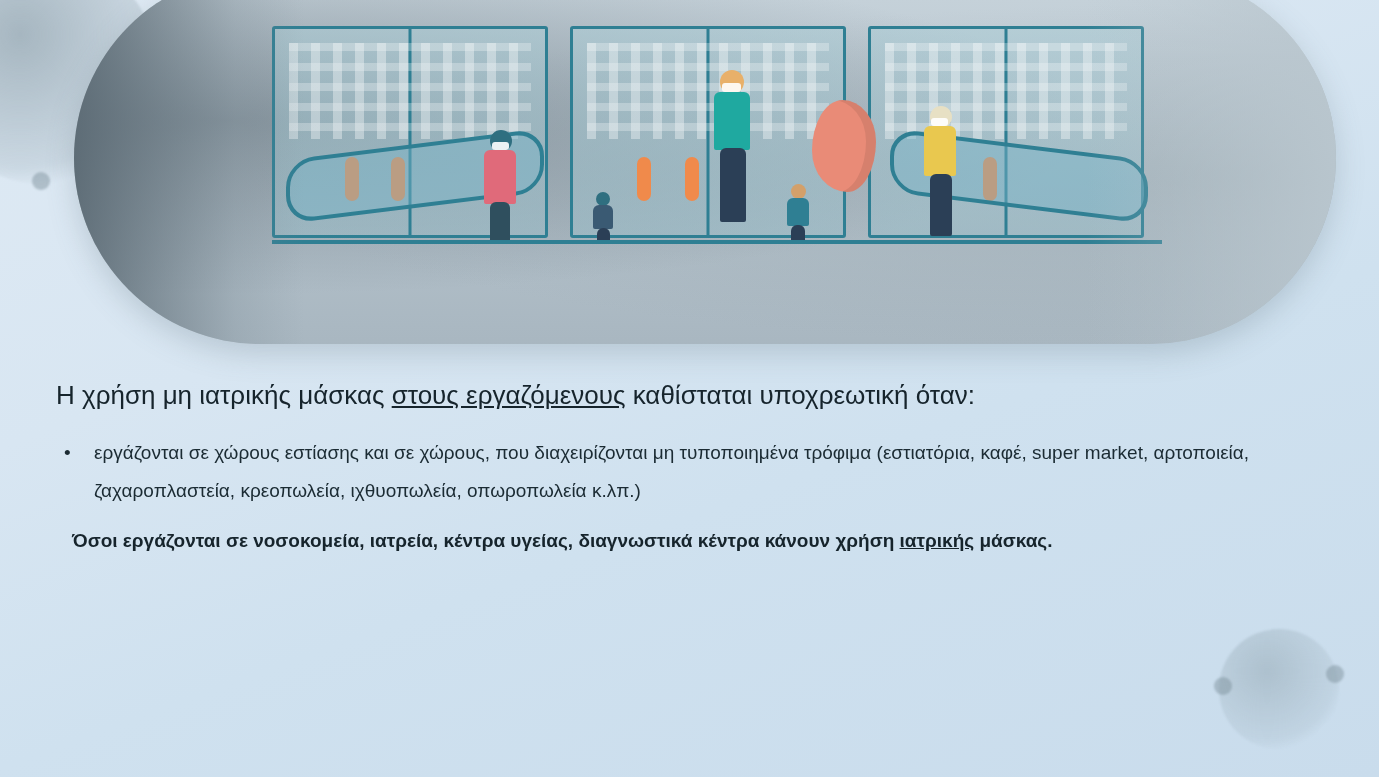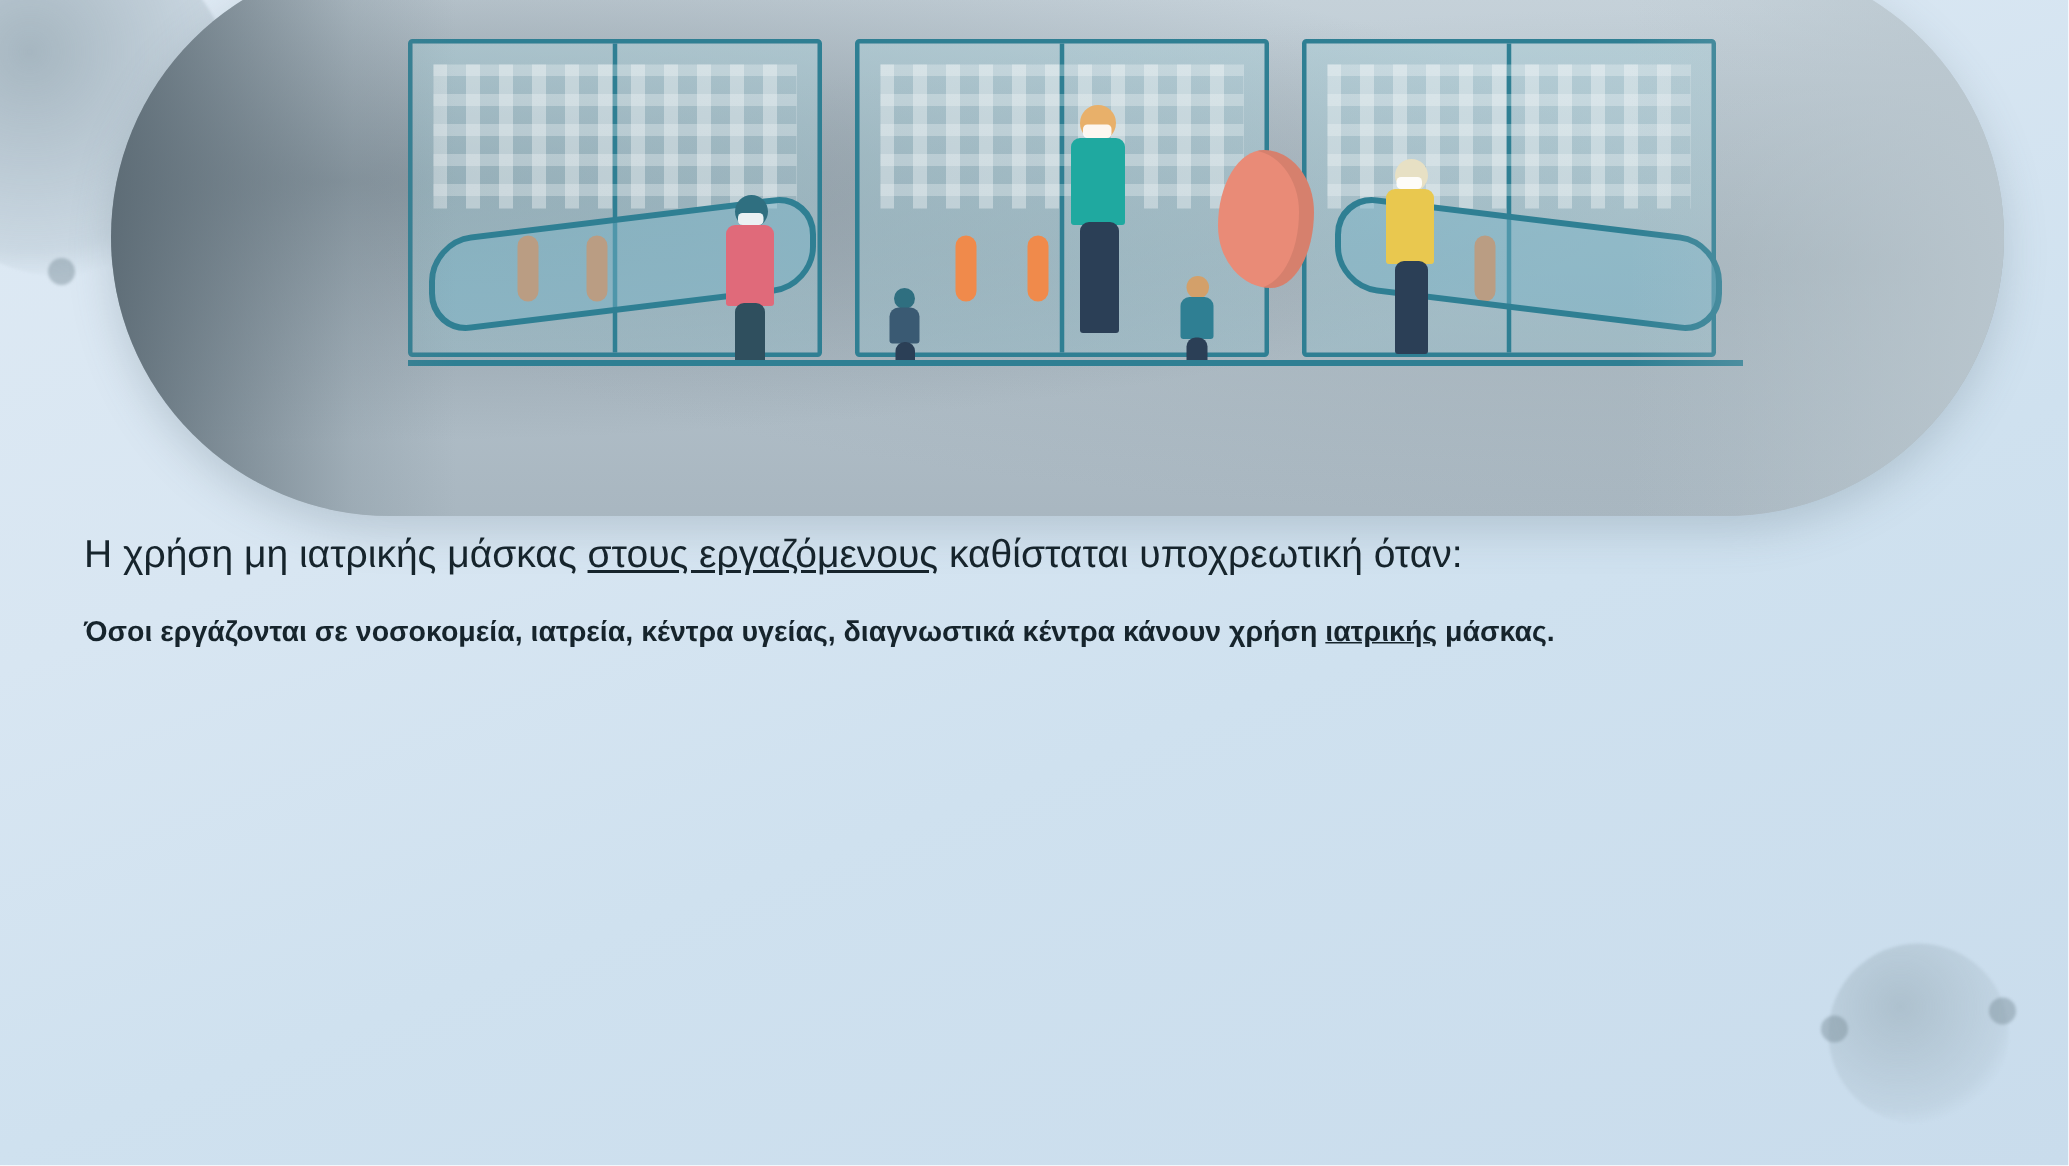--- a/index.html
+++ b/index.html
@@ -166,21 +166,21 @@
     height: 92px;
     border-radius: 48% 52% 45% 55% / 55% 45% 55% 45%;
     background: #e98b77;
     box-shadow: inset -10px 0 0 rgba(0,0,0,0.08);
   }
 
   
   .content {
     position: absolute;
     left: 56px;
-    top: 353px;
+    top: 379px;
     width: 1270px;
     color: #1b2b33;
   }
   .lead {
     font-size: 26px;
     line-height: 1.25;
     color: #16242c;
     margin: 0 0 22px 0;
     font-weight: 400;
   }
@@ -207,20 +207,21 @@
     font-size: 19px;
     line-height: 2.05;
     color: #1b2b33;
   }
   .closing {
     margin-top: 16px;
     font-size: 19px;
     font-weight: bold;
     color: #16242c;
     line-height: 1.5;
+    margin-left: 16px;
   }
   .closing u { text-decoration: underline; }
 </style>
 </head>
 <body>
 
 <div class="slide">
 
   <div class="virus virus-left">
 
@@ -303,18 +304,19 @@
 
     <div class="hero-fade-left"></div>
     <div class="hero-fade-right"></div>
   </div>
 
   <div class="content">
 
     <p class="lead"><span>Η χρήση μη ιατρικής μάσκας </span><u>στους εργαζόμενους</u><span> καθίσταται υποχρεωτική όταν:</span></p>
 
     <ul class="bullets">
+      <li>εργάζονται σε χώρους εστίασης και σε χώρους, που διαχειρίζονται μη τυποποιημένα τρόφιμα (εστιατόρια, καφέ, super market, αρτοποιεία, ζαχαροπλαστεία, κρεοπωλεία, ιχθυοπωλεία, οπωροπωλεία κ.λπ.)</li>
     </ul>
 
     <p class="closing"><span>Όσοι εργάζονται σε νοσοκομεία, ιατρεία, κέντρα υγείας, διαγνωστικά κέντρα κάνουν χρήση </span><u>ιατρικής</u><span> μάσκας.</span></p>
   </div>
 
 </div>
 
 </body></html>

